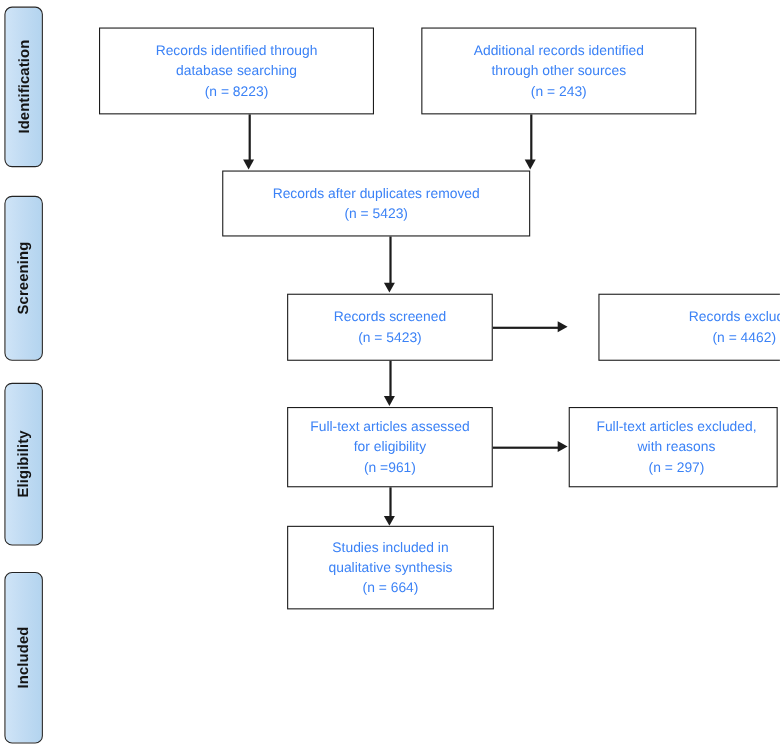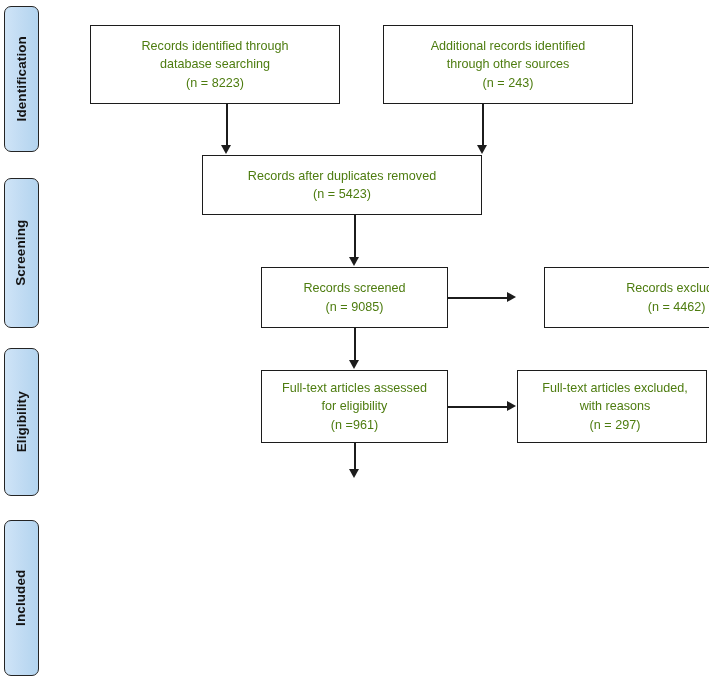--- a/index.html
+++ b/index.html
@@ -54,21 +54,21 @@
     background: #ffffff;
     display: flex;
     align-items: center;
     justify-content: center;
     text-align: center;
     padding: 2px 6px;
   }
   .flow-box .box-text {
     font-size: 12.6px;
     line-height: 1.45;
-    color: #4d7c0f;
+    color: #3b82f6;
     white-space: pre-line;
   }
 
   
   .conn-v {
     position: absolute;
     width: 1.7px;
     background: #1c1c1c;
   }
   .conn-h {
@@ -135,21 +135,21 @@
   <div class="flow-box" style="left:202px; top:155px; width:280px; height:60px;">
     <span class="box-text">Records after duplicates removed
 (n = 5423)</span>
   </div>
 
   <div class="conn-v" style="left:354px; top:215px; height:43px;"></div>
   <div class="arrow-down" style="left:349px; top:257px;"></div>
 
   <div class="flow-box" style="left:261px; top:267px; width:187px; height:61px;">
     <span class="box-text">Records screened
-(n = 9085)</span>
+(n = 5423)</span>
   </div>
 
   <div class="flow-box" style="left:544px; top:267px; width:190px; height:61px;justify-content:flex-end;">
     <span class="box-text">Records excluded
 (n = 4462)</span>
   </div>
 
   <div class="conn-h" style="left:448px; top:297px; width:60px;"></div>
   <div class="arrow-right" style="left:507px; top:292px;"></div>
 
@@ -167,14 +167,19 @@
 with reasons
 (n = 297)</span>
   </div>
 
   <div class="conn-h" style="left:448px; top:406px; width:60px;"></div>
   <div class="arrow-right" style="left:507px; top:401px;"></div>
 
   <div class="conn-v" style="left:354px; top:443px; height:27px;"></div>
   <div class="arrow-down" style="left:349px; top:469px;"></div>
 
+  <div class="flow-box" style="left:261px; top:478px; width:188px; height:76px;">
+    <span class="box-text">Studies included in
+qualitative synthesis
+(n = 664)</span>
+  </div>
 
 </div>
 
 </body></html>

